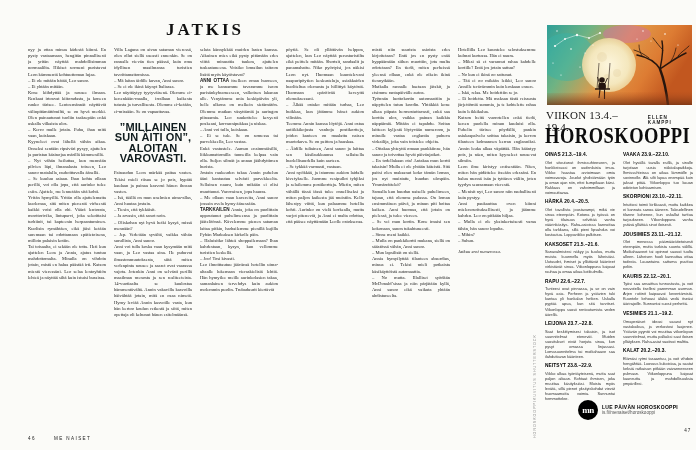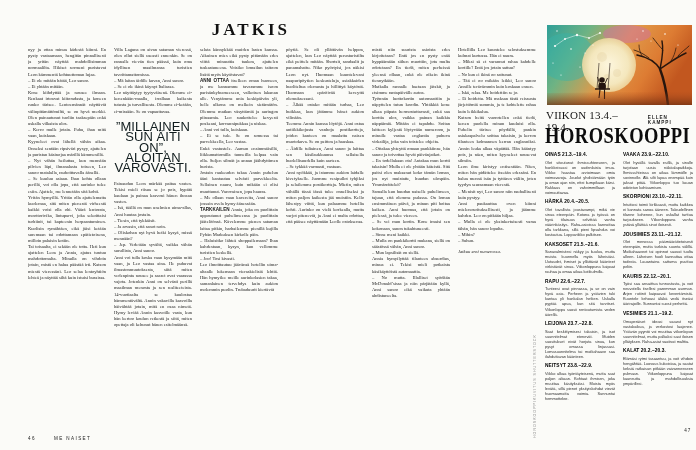--- a/index.html
+++ b/index.html
@@ -1,27 +1,27 @@
 <!DOCTYPE html>
 <html><head>
 <meta charset="utf-8">
 <style>
   html,body{margin:0;padding:0;background:#e9e7e2;}
   #spread{position:relative;width:696px;height:450px;background:#fbfbf8;overflow:hidden;
           font-family:"Liberation Serif",serif;color:#1b1b1b;}
   
-  #jatkis{position:absolute;left:120px;top:21px;width:170px;text-align:right;
+  #jatkis{position:absolute;left:120px;top:21px;width:170px;text-align:center;
           font:700 17px/1 "Liberation Serif",serif;letter-spacing:3px;color:#111;}
   #article-columns{position:absolute;left:28px;top:47px;width:509px;height:382px;
           display:flex;gap:8px;overflow:hidden;}
   .col{width:78px;height:100%;overflow:hidden;}
   .col p.body{font-size:4.6px;line-height:6.15px;text-align:justify;white-space:pre-line;
           margin:0;color:#1c1c1c;}
   .col p.body strong{font-family:"Liberation Sans",sans-serif;font-weight:700;font-size:4.6px;}
-  .pull-quote{font-family:"Liberation Sans",sans-serif;font-weight:400;font-size:13px;
+  .pull-quote{font-family:"Liberation Sans",sans-serif;font-weight:700;font-size:11px;
           line-height:10.4px;text-align:center;margin:7px 0;letter-spacing:.1px;color:#101c1e;}
   .pull-quote.teal{color:#1d3f44;}
   .ending{font-style:italic;margin-top:5px !important;}
   #folio-left{position:absolute;left:28px;bottom:9px;font-family:"Liberation Sans",sans-serif;
           font-size:4.6px;letter-spacing:1.4px;color:#222;display:flex;gap:18px;}
   #folio-right{position:absolute;right:5px;bottom:17px;font-family:"Liberation Sans",sans-serif;
           font-size:4.6px;letter-spacing:.8px;color:#222;}
   
   #illustration{position:absolute;left:547px;top:25px;width:145px;height:80px;display:block;}
   #week-row{position:absolute;left:546px;top:109px;width:147px;display:flex;align-items:baseline;}
@@ -267,15 +267,22 @@
         </div>
         <div class="sign">
           <h4>KALAT 20.2.–20.3.</h4>
           <p>Elämäsi rytmi tasaantuu, ja voit vihdoin hengähtää. Luovuus kukoistaa, ja saatat keksiä ratkaisun pitkään vaivanneeseen pulmaan. Viikonloppuna kaipaat kauneutta ja mahdollisuuksia ympärillesi.</p>
         </div>
       </div>
   </div>
 
   <div id="credit">HOROSKOOPPIKUVITUS SHUTTERSTOCK</div>
 
+  <div id="cta">
+    <div id="cta-logo">mn</div>
+    <div>
+      <div id="cta-title">LUE PÄIVÄN HOROSKOOPPI</div>
+      <div id="cta-url">is.fi/menaiset/horoskooppi</div>
+    </div>
+  </div>
 
   <div id="folio-right">47</div>
 </div>
 
 </body></html>

